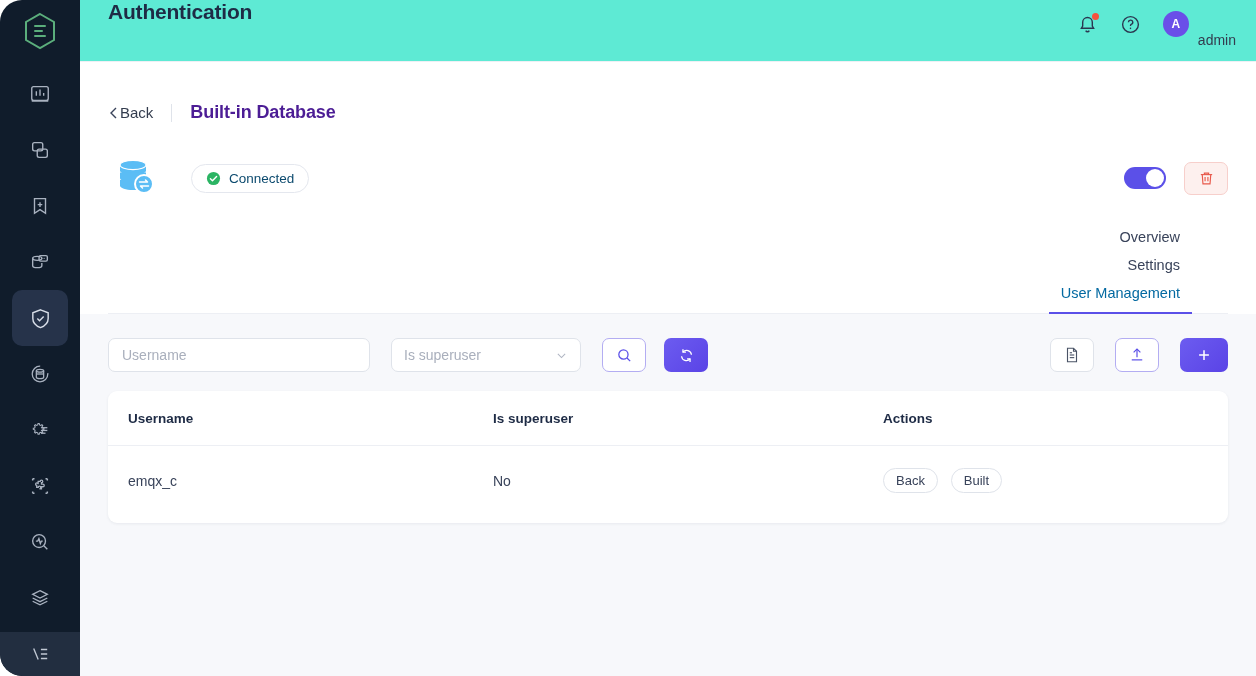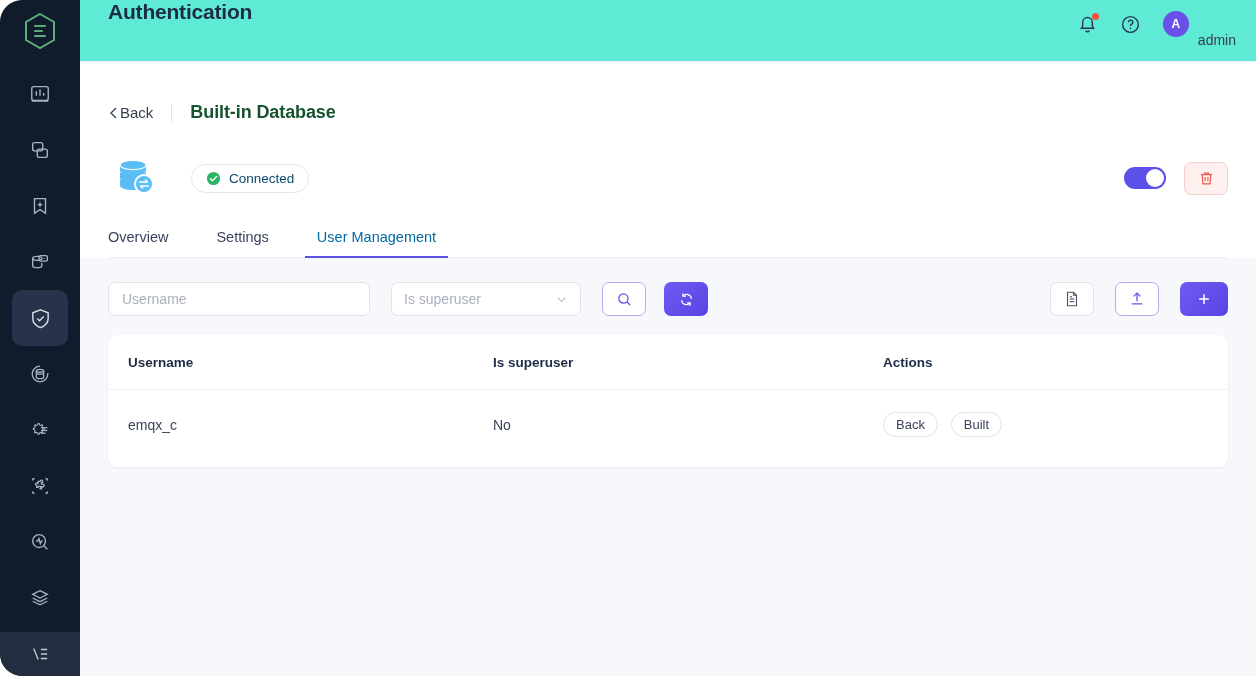--- a/index.html
+++ b/index.html
@@ -139,21 +139,21 @@
     cursor: pointer;
   }
   .crumb-sep {
     width: 1px; height: 18px;
     background: #DFE3EA;
     margin: 0 18px;
   }
   .crumb-title {
     font-size: 18px;
     font-weight: bold;
-    color: #14532d;
+    color: #4c1d95;
     letter-spacing: -0.1px;
   }
 
   .status-row {
     display: flex;
     align-items: center;
     padding-top: 30px;
   }
   .db-icon { margin-left: 4px; margin-right: 33px; }
   .badge {
@@ -198,20 +198,21 @@
     cursor: pointer;
   }
 
   .tabs {
     display: flex;
     align-items: flex-end;
     gap: 0;
     margin-top: 26px;
     border-bottom: 1px solid #EDEFF4;
     position: relative;
+    flex-direction: column;
   }
   .tab {
     font-size: 14.5px;
     color: #39435A;
     padding: 0 0 12px 0;
     margin-right: 48px;
     cursor: pointer;
     position: relative;
   }
   .tab.active { color: #0369a1; }

